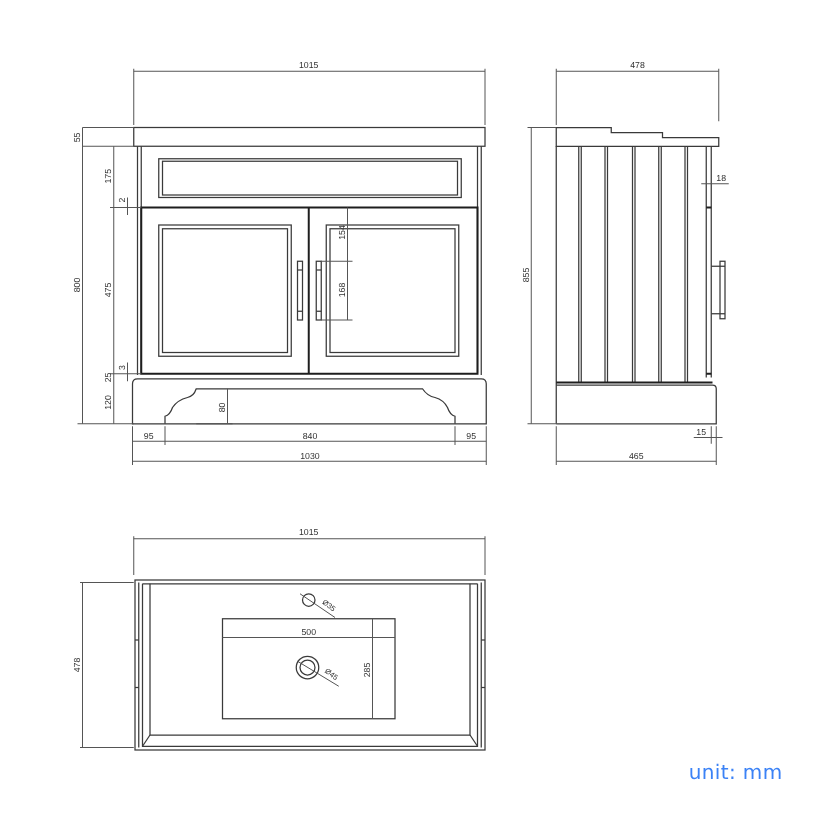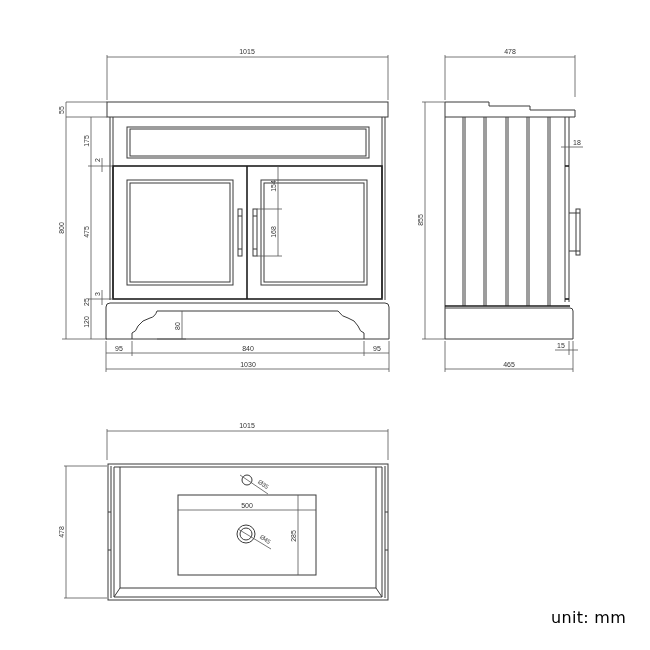--- a/index.html
+++ b/index.html
@@ -2,21 +2,21 @@
 <html><head>
 <meta charset="utf-8">
 <style>
   html, body { margin: 0; padding: 0; background: #ffffff; }
   body { width: 650px; height: 650px; position: relative; overflow: hidden; font-family: "Liberation Sans", sans-serif; }
   svg { position: absolute; left: 0; top: 0; }
   .ln { stroke: #3a3a3a; stroke-width: 1; fill: none; }
   .thk { stroke: #1e1e1e; stroke-width: 1.6; fill: none; }
   .dim { stroke: #555; stroke-width: 0.8; fill: none; }
   .lbl { font-family: "Liberation Sans", sans-serif; font-size: 7px; fill: #333; }
-  .unit { position: absolute; left: 551px; top: 608px; font-family: "DejaVu Sans", sans-serif; font-size: 16px; color: #000000; letter-spacing: 0.3px; }
+  .unit { position: absolute; left: 551px; top: 608px; font-family: "DejaVu Sans", sans-serif; font-size: 16px; color: #3b82f6; letter-spacing: 0.3px; }
 </style>
 </head>
 <body>
 
 <svg width="650" height="650" viewBox="0 0 650 650" xmlns="http://www.w3.org/2000/svg">
 
   <g>
 
     <line class="dim" x1="107" y1="57" x2="388" y2="57"></line>
     <line class="dim" x1="107" y1="55" x2="107" y2="100"></line>

